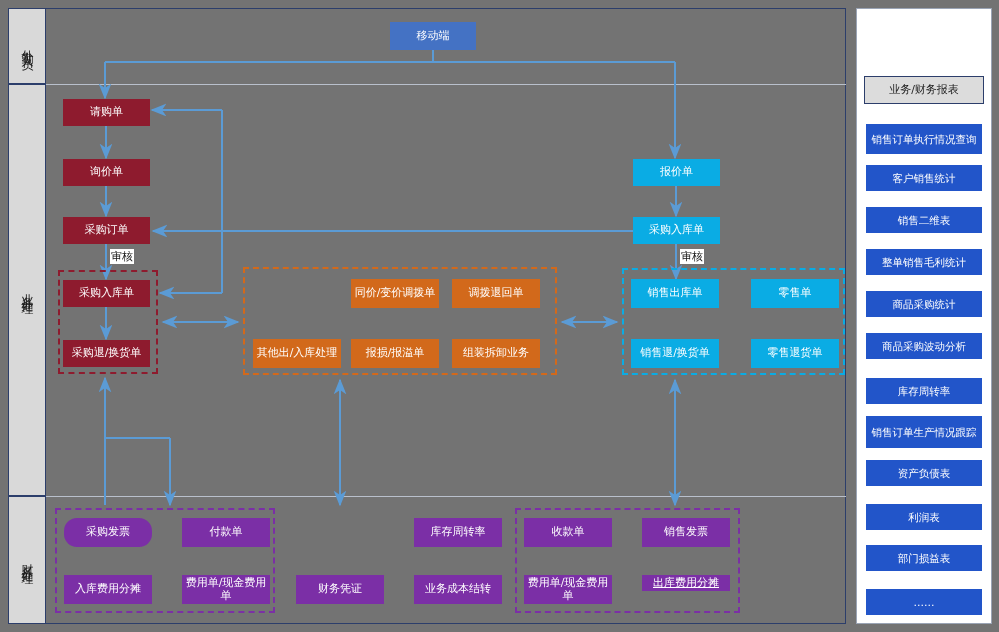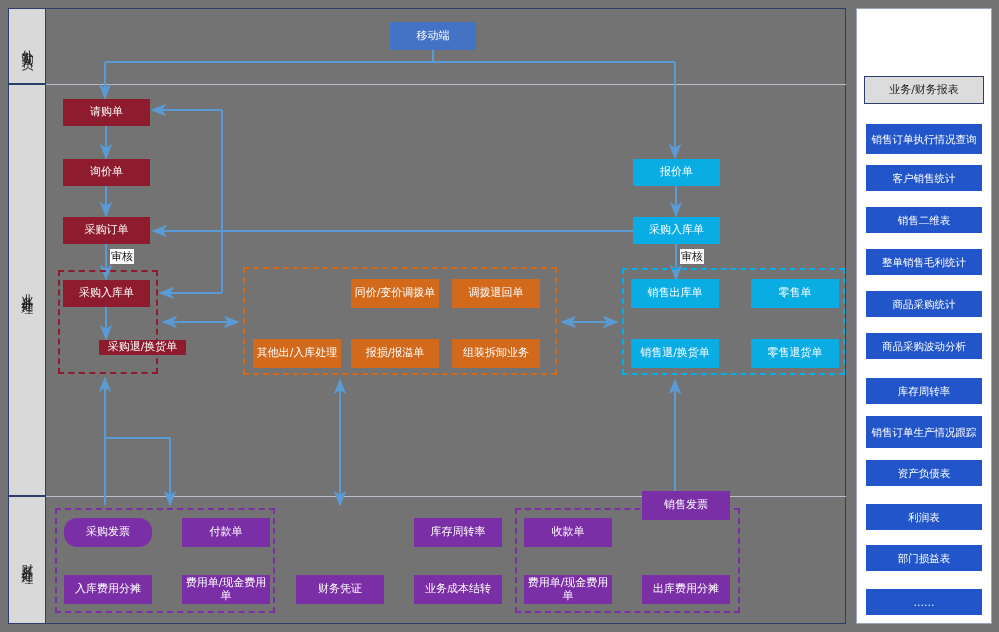--- a/index.html
+++ b/index.html
@@ -113,21 +113,21 @@
   <div class="node n-blue" style="left:390px;top:22px;width:86px;height:28px;">移动端</div>
 
   <div class="node n-red" style="left:63px;top:99px;width:87px;height:27px;">请购单</div>
   <div class="node n-red" style="left:63px;top:159px;width:87px;height:27px;">询价单</div>
   <div class="node n-red" style="left:63px;top:217px;width:87px;height:27px;">采购订单</div>
 
   <div class="edge-label" style="left:110px;top:249px;">审核</div>
 
   <div class="group g-red" style="left:58px;top:270px;width:100px;height:104px;"></div>
   <div class="node n-red" style="left:63px;top:280px;width:87px;height:27px;">采购入库单</div>
-  <div class="node n-red" style="left:63px;top:340px;width:87px;height:15px;margin-left:36px;">采购退/换货单</div>
+  <div class="node n-red" style="left:63px;top:340px;width:87px;height:27px;">采购退/换货单</div>
 
   <div class="group g-orange" style="left:243px;top:267px;width:314px;height:108px;"></div>
   <div class="node n-orange" style="left:351px;top:279px;width:88px;height:29px;">同价/变价调拨单</div>
   <div class="node n-orange" style="left:452px;top:279px;width:88px;height:29px;">调拨退回单</div>
   <div class="node n-orange" style="left:253px;top:339px;width:88px;height:29px;">其他出/入库处理</div>
   <div class="node n-orange" style="left:351px;top:339px;width:88px;height:29px;">报损/报溢单</div>
   <div class="node n-orange" style="left:452px;top:339px;width:88px;height:29px;">组装拆卸业务</div>
 
   <div class="node n-cyan" style="left:633px;top:159px;width:87px;height:27px;">报价单</div>
   <div class="node n-cyan" style="left:633px;top:217px;width:87px;height:27px;">采购入库单</div>
@@ -145,23 +145,23 @@
   <div class="node n-purple" style="left:182px;top:518px;width:88px;height:29px;">付款单</div>
   <div class="node n-purple" style="left:64px;top:575px;width:88px;height:29px;">入库费用分摊</div>
   <div class="node n-purple" style="left:182px;top:575px;width:88px;height:29px;">费用单/现金费用单</div>
 
   <div class="node n-purple" style="left:414px;top:518px;width:88px;height:29px;">库存周转率</div>
   <div class="node n-purple" style="left:296px;top:575px;width:88px;height:29px;">财务凭证</div>
   <div class="node n-purple" style="left:414px;top:575px;width:88px;height:29px;">业务成本结转</div>
 
   <div class="group g-purple" style="left:515px;top:508px;width:225px;height:105px;"></div>
   <div class="node n-purple" style="left:524px;top:518px;width:88px;height:29px;">收款单</div>
-  <div class="node n-purple" style="left:642px;top:491px;width:88px;height:29px;text-align:right;">销售发票</div>
+  <div class="node n-purple" style="left:642px;top:518px;width:88px;height:29px;text-align:right;">销售发票</div>
   <div class="node n-purple" style="left:524px;top:575px;width:88px;height:29px;">费用单/现金费用单</div>
-  <div class="node n-purple" style="left:642px;top:575px;width:88px;height:29px;">出库费用分摊</div>
+  <div class="node n-purple" style="left:642px;top:575px;width:88px;height:16px;text-decoration:underline;">出库费用分摊</div>
 
   <div class="right-panel" style="left:856px;top:8px;width:136px;height:616px;"></div>
   <div class="node n-head" style="left:864px;top:76px;width:120px;height:28px;">业务/财务报表</div>
 
   <div class="node n-report" style="left:866px;top:124px;width:116px;height:30px;">销售订单执行情况查询</div>
   <div class="node n-report" style="left:866px;top:165px;width:116px;height:26px;">客户销售统计</div>
   <div class="node n-report" style="left:866px;top:207px;width:116px;height:26px;">销售二维表</div>
   <div class="node n-report" style="left:866px;top:249px;width:116px;height:26px;">整单销售毛利统计</div>
   <div class="node n-report" style="left:866px;top:291px;width:116px;height:26px;">商品采购统计</div>
   <div class="node n-report" style="left:866px;top:333px;width:116px;height:26px;">商品采购波动分析</div>

